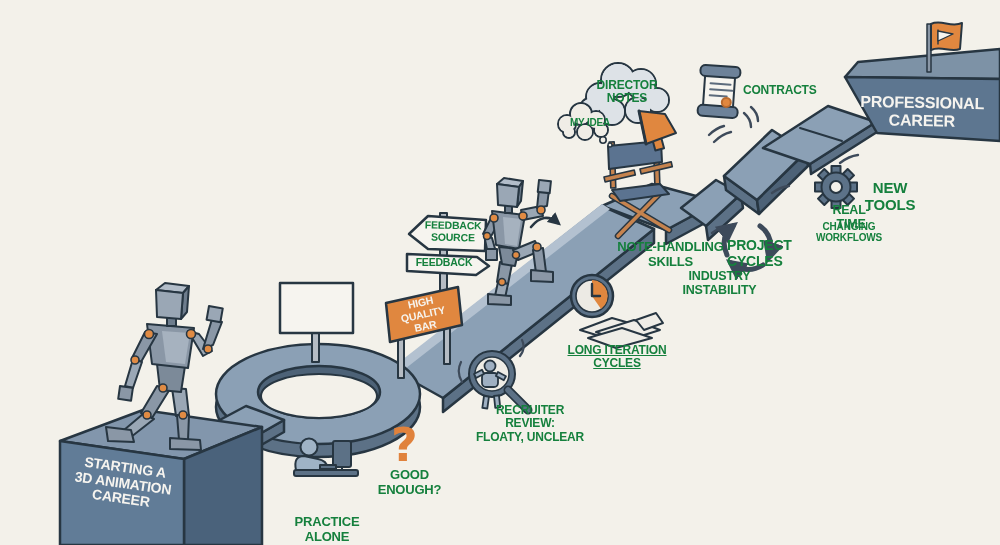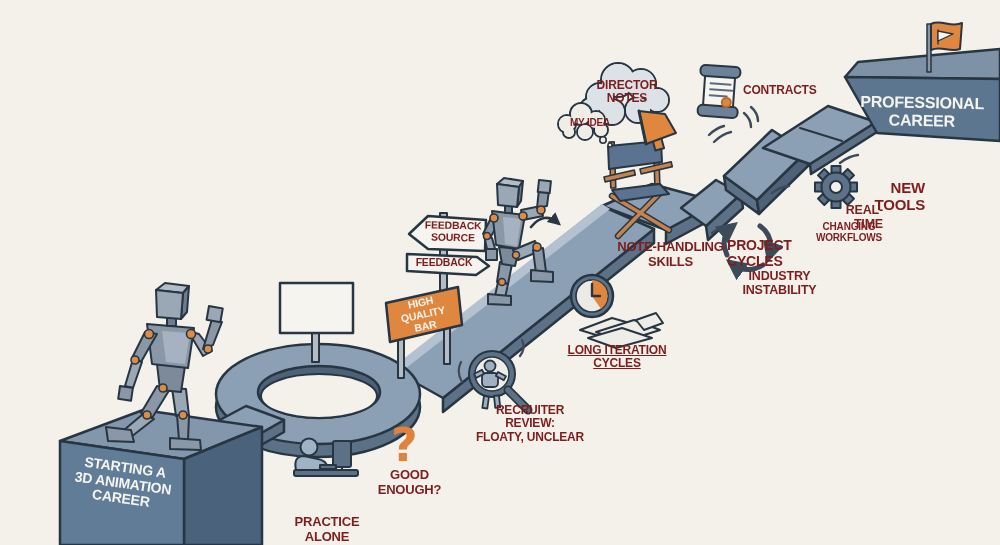--- a/index.html
+++ b/index.html
@@ -2,25 +2,25 @@
 <html><head>
 <meta charset="utf-8">
 <style>
   html,body{margin:0;padding:0;background:#d8d5cf;}
   #stage{
     position:relative;width:1000px;height:545px;overflow:hidden;
     background:#f3f1ea;font-family:"Liberation Sans",sans-serif;
   }
   #stage svg{position:absolute;left:0;top:0;}
   .lbl{
-    position:absolute;font-weight:700;color:#7f1d1d;white-space:pre-line;
+    position:absolute;font-weight:700;color:#15803d;white-space:pre-line;
     text-align:center;line-height:1.12;letter-spacing:-0.2px;font-size:12.5px;
   }
   .white{color:#f6f4ef;}
-  .left{text-align:right;}
+  .left{text-align:center;}
   .qmark{
     position:absolute;color:#e0823c;font-weight:800;font-size:46px;line-height:1;
     font-family:"DejaVu Sans","Liberation Sans",sans-serif;
   }
 </style>
 </head>
 <body>
 
 <div id="stage">
 
@@ -331,21 +331,21 @@
 <div class="lbl" style="left:556px;top:117px;width:54px;font-size:10px;text-align:right;">MY IDEA</div>
 
 <div class="lbl" style="left:592px;top:79px;width:70px;font-size:12px;">DIRECTOR
 NOTES</div>
 
 <div class="lbl left" style="left:743px;top:84px;width:70px;font-size:12px;">CONTRACTS</div>
 
 <div class="lbl" style="left:727px;top:238px;width:46px;font-size:14px;">PROJECT
 CYCLES</div>
 
-<div class="lbl" style="left:732px;top:269px;width:95px;font-size:12.5px;">INDUSTRY
+<div class="lbl" style="left:672px;top:269px;width:95px;font-size:12.5px;">INDUSTRY
 INSTABILITY</div>
 
 <div class="lbl left" style="left:855px;top:180px;width:70px;font-size:15px;">NEW TOOLS</div>
 
 <div class="lbl left" style="left:819px;top:203px;width:64px;font-size:12.5px;">REAL-TIME</div>
 
 <div class="lbl" style="left:808px;top:221px;width:82px;font-size:10px;">CHANGING
 WORKFLOWS</div>
 
 <div class="lbl white" style="left:858px;top:94px;width:128px;font-size:16px;transform:rotate(1deg);">PROFESSIONAL

